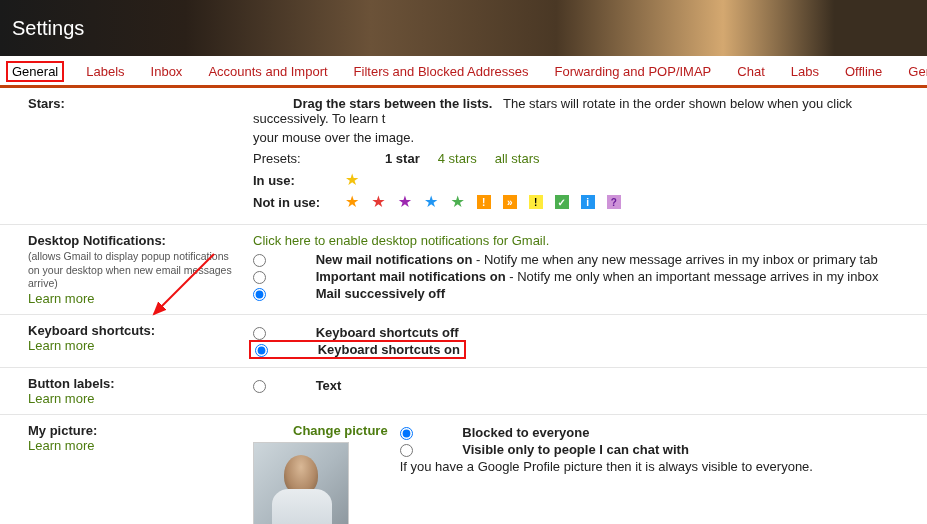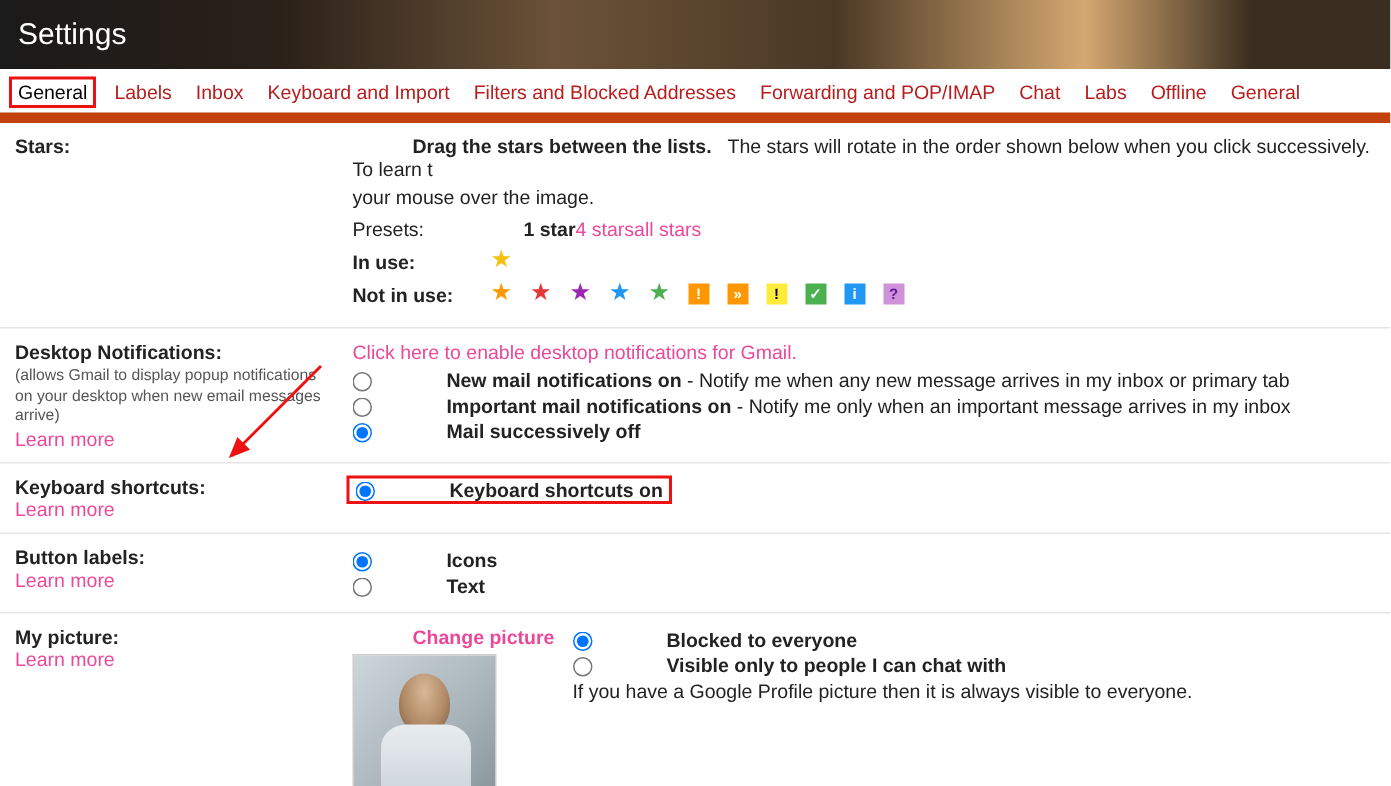--- a/index.html
+++ b/index.html
@@ -5,60 +5,60 @@
   * { box-sizing: border-box; }
   body {
     margin: 0;
     font-family: Arial, Helvetica, sans-serif;
     font-size: 13px;
     color: #222;
     background: #fff;
     width: 927px;
   }
   .top-bar {
-    height: 46px;
+    height: 56px;
     background: linear-gradient(90deg, #1a1a1a 0%, #2a2018 20%, #6b5238 40%, #4a3825 60%, #d4a870 78%, #3a2e20 90%);
     display: flex;
     align-items: center;
     padding: 0 12px;
   }
   .top-bar h1 {
     color: #fff;
     font-size: 20px;
     font-weight: 400;
     margin: 0;
   }
   .tabs {
     display: flex;
-    gap: 16px;
+    gap: 26px;
     padding: 8px 10px 6px;
-    border-bottom: 7px solid #c2410c;
+    border-bottom: 3px solid #c2410c;
     font-size: 13px;
   }
   .tabs span { color: #b91c1c; cursor: pointer; white-space: nowrap;}
   .tabs span.active {
     color: #000;
     border: 2px solid #e11;
     padding: 1px 4px;
     margin: -3px -4px;
   }
   .section {
     display: flex;
     border-bottom: 1px solid #e5e5e5;
-    padding: 8px 10px;
+    padding: 8px 28px;
   }
   .sec-left {
     width: 225px;
     flex-shrink: 0;
     padding-right: 10px;
   }
   .sec-left .title { font-weight: bold; }
   .sec-left .sub { font-size: 10.5px; color: #555; line-height: 1.3; display:block; margin-top:2px;}
   .sec-right { flex: 1; position: relative;}
-  .link { color: #ec4899; cursor: pointer; }
+  .link { color: #4d7c0f; cursor: pointer; }
   .row { margin-bottom: 4px; }
   .bold { font-weight: bold; margin-left: 40px; }
   .stars-row { display: flex; align-items: center; margin: 6px 0; }
   .stars-row .lbl { font-weight: bold; width: 92px; }
   .stars-row .icons { display: flex; gap: 12px; align-items: center; }
   .star { font-size: 16px; line-height: 1;}
   .sq { width:14px; height:14px; display:inline-flex; align-items:center; justify-content:center; font-size:10px; font-weight:bold; font-family: Arial;}
   input[type=radio]{ margin: 0 6px 0 0; vertical-align: middle;}
   .radio-line { margin: 2px 0; }
   .highlight-box { border: 2px solid #e11; padding: 0 4px; display:inline-block; margin:-2px -4px;}
@@ -79,38 +79,38 @@
   .avatar::before{
     content:""; position:absolute; left:30px; top:12px; width:34px; height:40px;
     background: radial-gradient(ellipse at 50% 30%, #d9b896 0%, #b08966 60%, #7a5d42 100%);
     border-radius: 50% 50% 45% 45%;
   }
   .avatar::after{
     content:""; position:absolute; left:18px; top:46px; width:60px; height:54px;
     background: linear-gradient(#e8ecef,#c9d2d8);
     border-radius: 28% 28% 0 0;
   }
-  .presets-row { display:flex; align-items:center; margin:6px 0;}
+  .presets-row { display:flex; align-items:center; gap:18px; margin:6px 0;}
   .presets-row .lbl { width:74px;}
   .content-wrap { position: relative; }
 </style>
 </head>
 <body>
 
 <div class="top-bar">
   <h1>Settings</h1>
 </div>
 
 <div class="content-wrap">
 
 <div class="tabs">
   <span class="active">General</span>
   <span>Labels</span>
   <span>Inbox</span>
-  <span>Keyboard and Import</span>
+  <span>Accounts and Import</span>
   <span>Filters and Blocked Addresses</span>
   <span>Forwarding and POP/IMAP</span>
   <span>Chat</span>
   <span>Labs</span>
   <span>Offline</span>
   <span>General</span>
 </div>
 
 <div class="section">
   <div class="sec-left">
@@ -177,38 +177,38 @@
   </div>
 </div>
 
 <div class="section">
   <div class="sec-left">
     <span class="title">Keyboard shortcuts:</span><br>
     <span class="link">Learn more</span>
   </div>
   <div class="sec-right">
     <div class="radio-line">
+      <input type="radio" name="ks" style="">
+      <span class="bold">Keyboard shortcuts off</span>
+    </div>
+    <div class="radio-line">
       <span class="highlight-box">
         <input type="radio" name="ks" checked="" style="">
         <span class="bold">Keyboard shortcuts on</span>
       </span>
     </div>
   </div>
 </div>
 
 <div class="section">
   <div class="sec-left">
     <span class="title">Button labels:</span><br>
     <span class="link">Learn more</span>
   </div>
   <div class="sec-right">
-    <div class="radio-line">
-      <input type="radio" name="bl" checked="" style="">
-      <span class="bold">Icons</span>
-    </div>
     <div class="radio-line">
       <input type="radio" name="bl" style="">
       <span class="bold">Text</span>
     </div>
   </div>
 </div>
 
 <div class="section" style="border-bottom:none">
   <div class="sec-left">
     <span class="title">My picture:</span><br>

